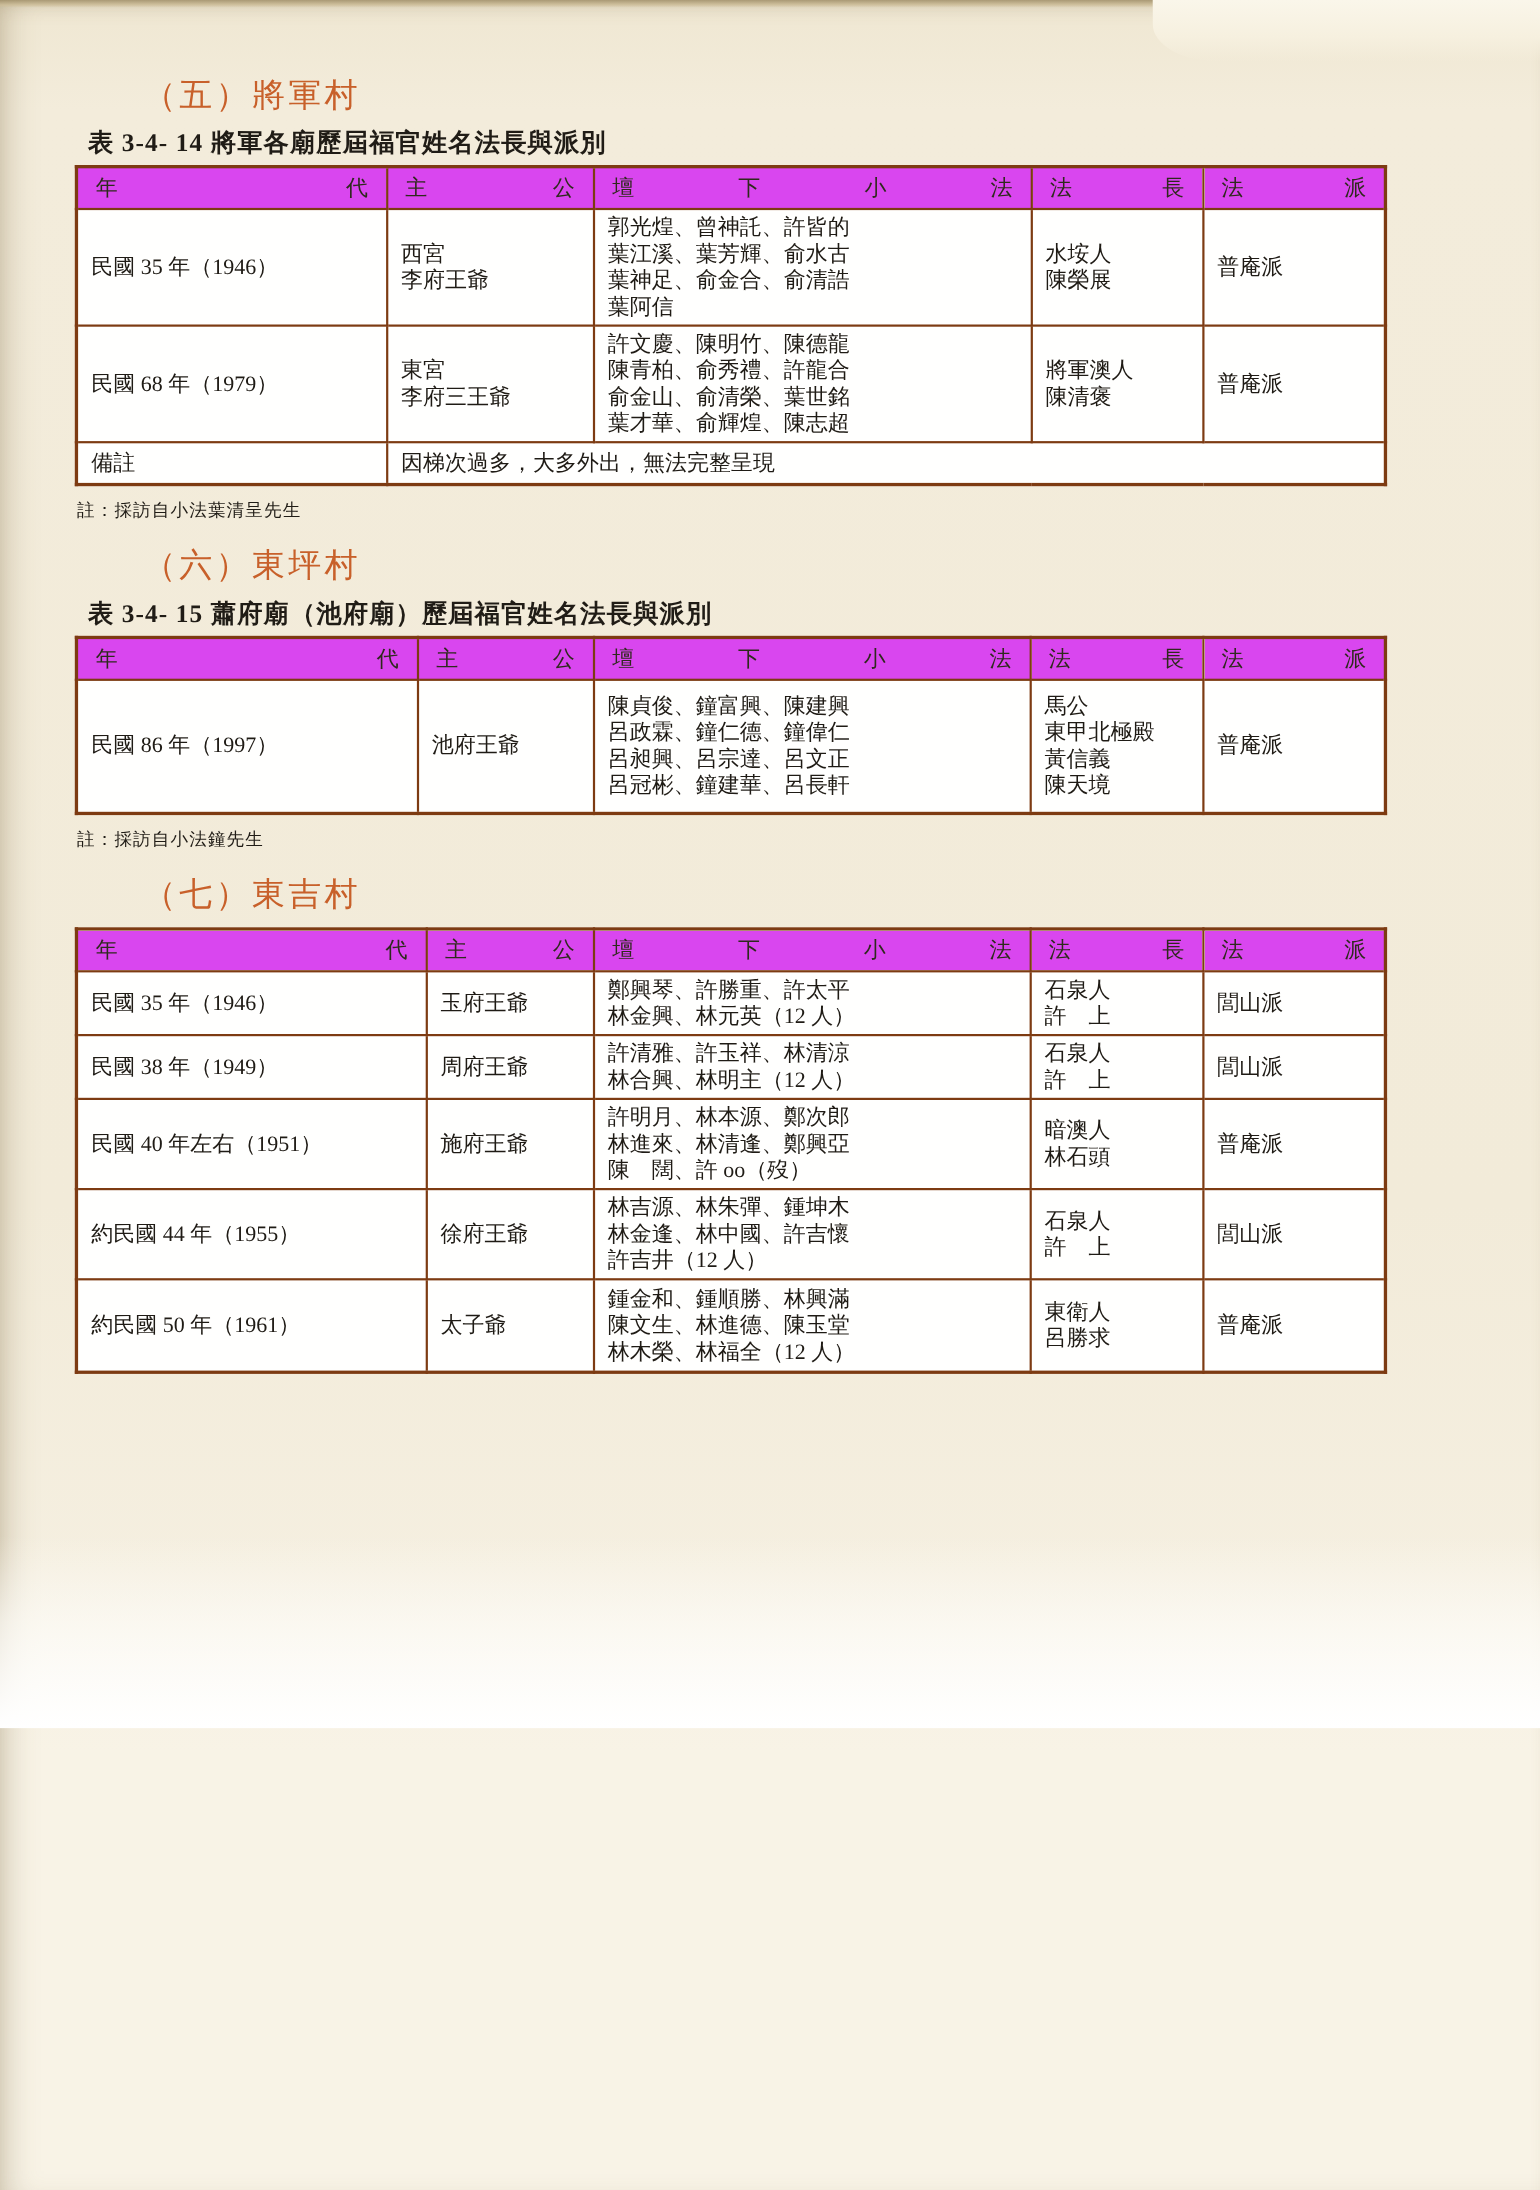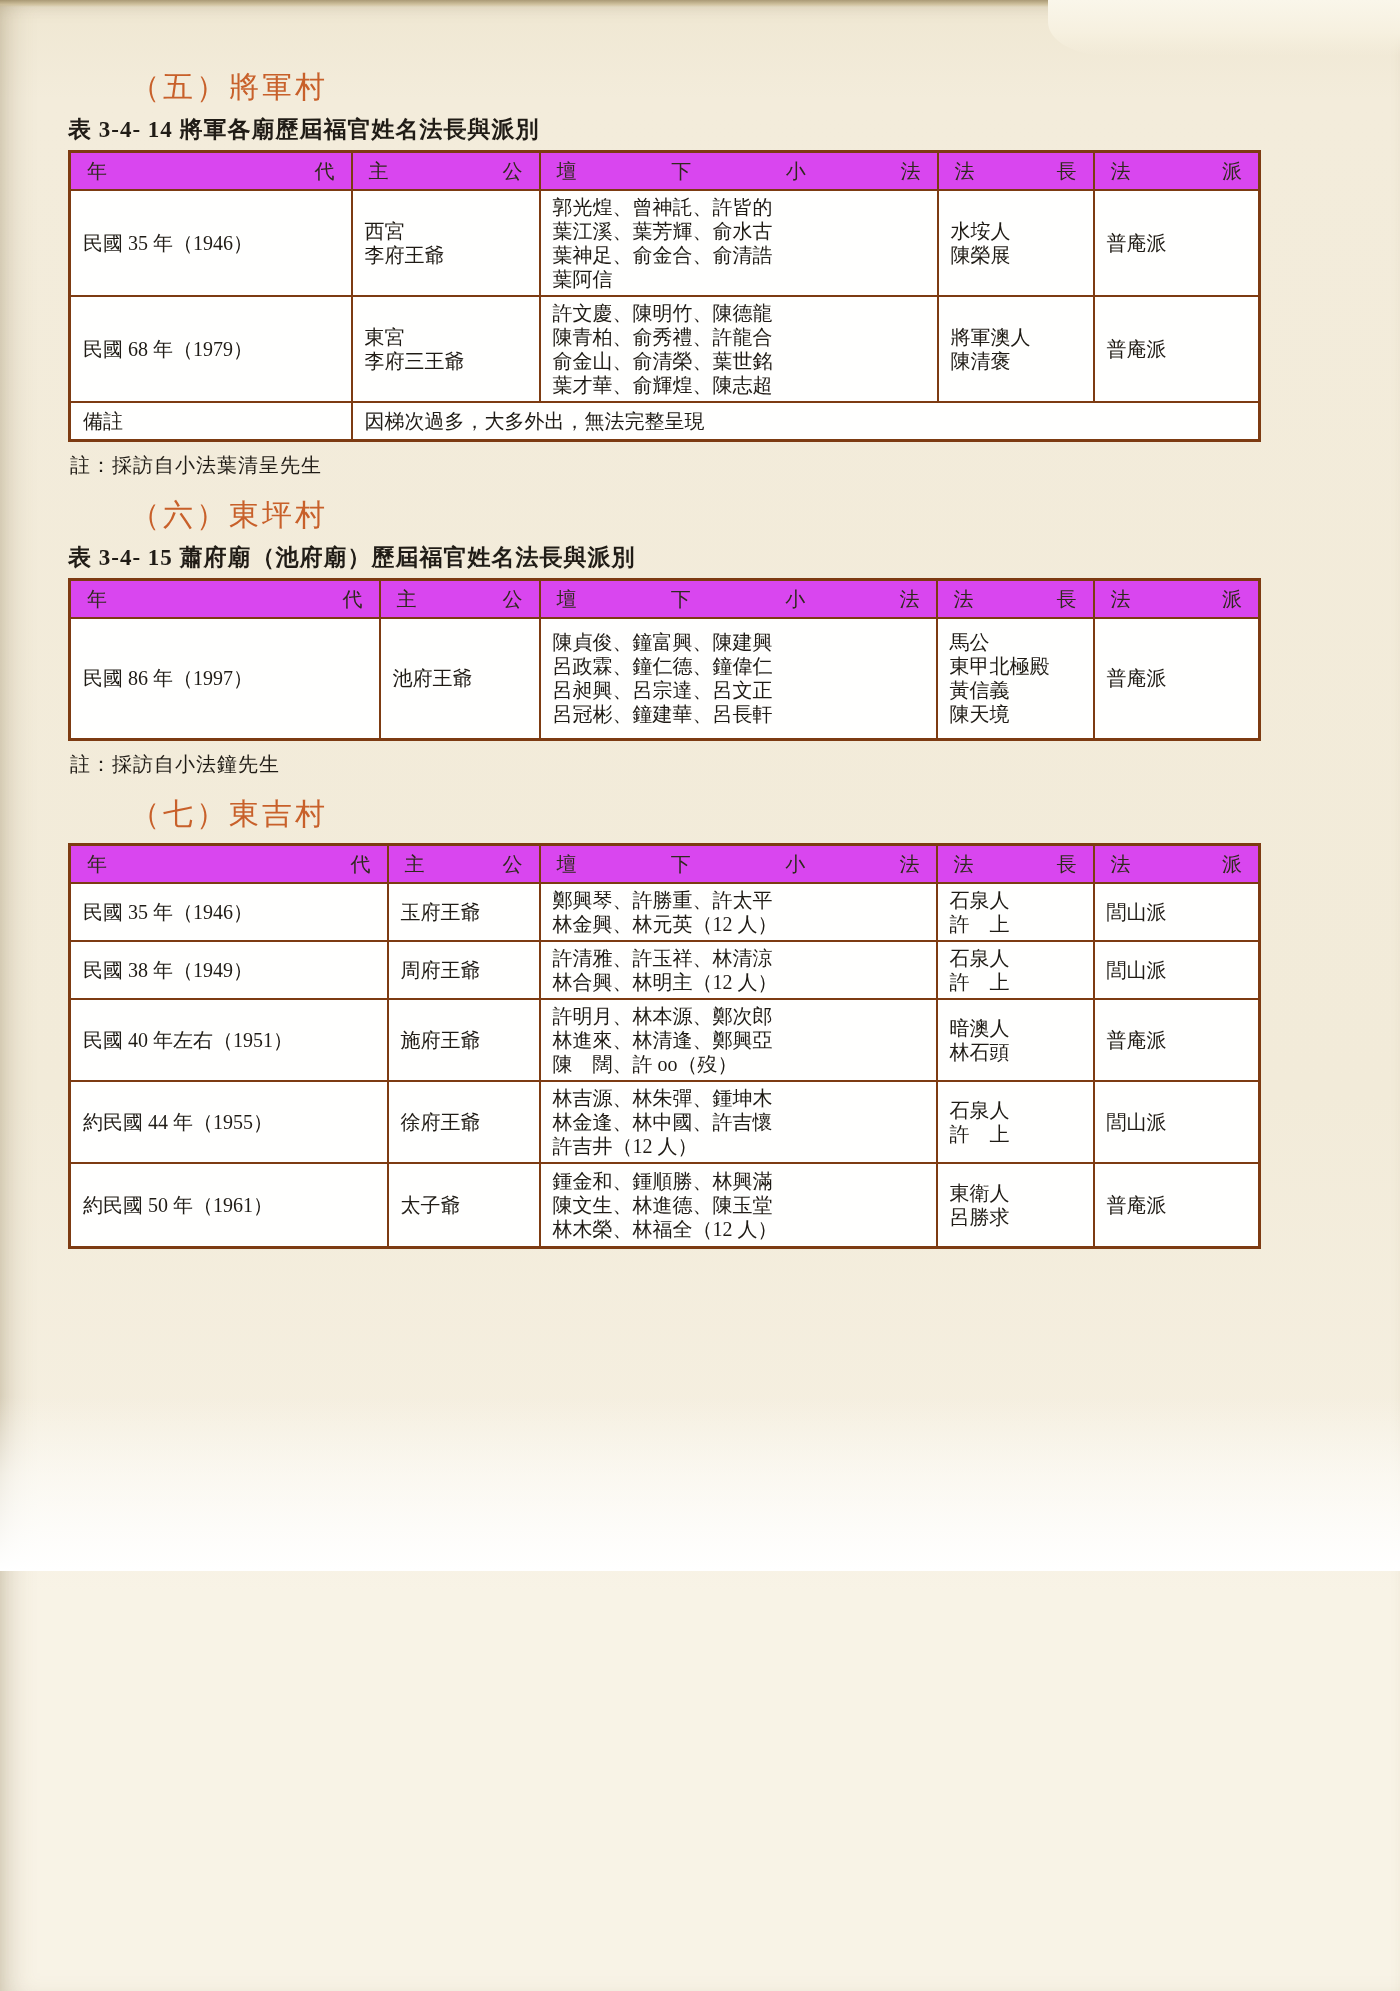--- a/index.html
+++ b/index.html
@@ -14,22 +14,22 @@
     background:linear-gradient(180deg,#9c8a62,#cdbd97 65%,rgba(205,189,151,0));opacity:.75;}
   .paper-torn-corner{position:absolute;top:0;right:0;width:352px;height:56px;
     background:linear-gradient(180deg,#faf6ea,#f6f0df 60%,rgba(246,240,223,0));
     border-bottom-left-radius:60px 34px;}
   .content{position:relative;padding:70px 100px 0 68px;}
   .sec-heading{
     margin:0 0 12px 62px;
     font-family:"Liberation Sans","DejaVu Sans",sans-serif;
     font-size:30px;font-weight:400;letter-spacing:3px;color:#c8602a;line-height:34px;
   }
-  .caption{margin:0 0 6px 0;font-size:23px;font-weight:bold;color:#201c16;line-height:28px;letter-spacing:1px;}
-  .note{margin:10px 0 20px 2px;font-size:20px;color:#201c16;line-height:26px;letter-spacing:1px;}
+  .caption{margin:0 0 6px 12px;font-size:23px;font-weight:bold;color:#201c16;line-height:28px;letter-spacing:1px;}
+  .note{margin:10px 0 20px 2px;font-size:16px;color:#201c16;line-height:26px;letter-spacing:1px;}
   table.ftable{border-collapse:collapse;table-layout:fixed;width:1190px;background:#fffffe;
     border:3px solid #7d3b12;}
   table.ftable th,table.ftable td{
     border:2px solid #7d3b12;
     font-family:"Liberation Serif","DejaVu Serif",serif;
     font-size:20px;line-height:24px;color:#1f1b15;
     padding:4px 12px;vertical-align:middle;overflow:hidden;
   }
   table.ftable th{
     background:#d946ef;font-weight:normal;color:#2e2a1c;height:30px;

